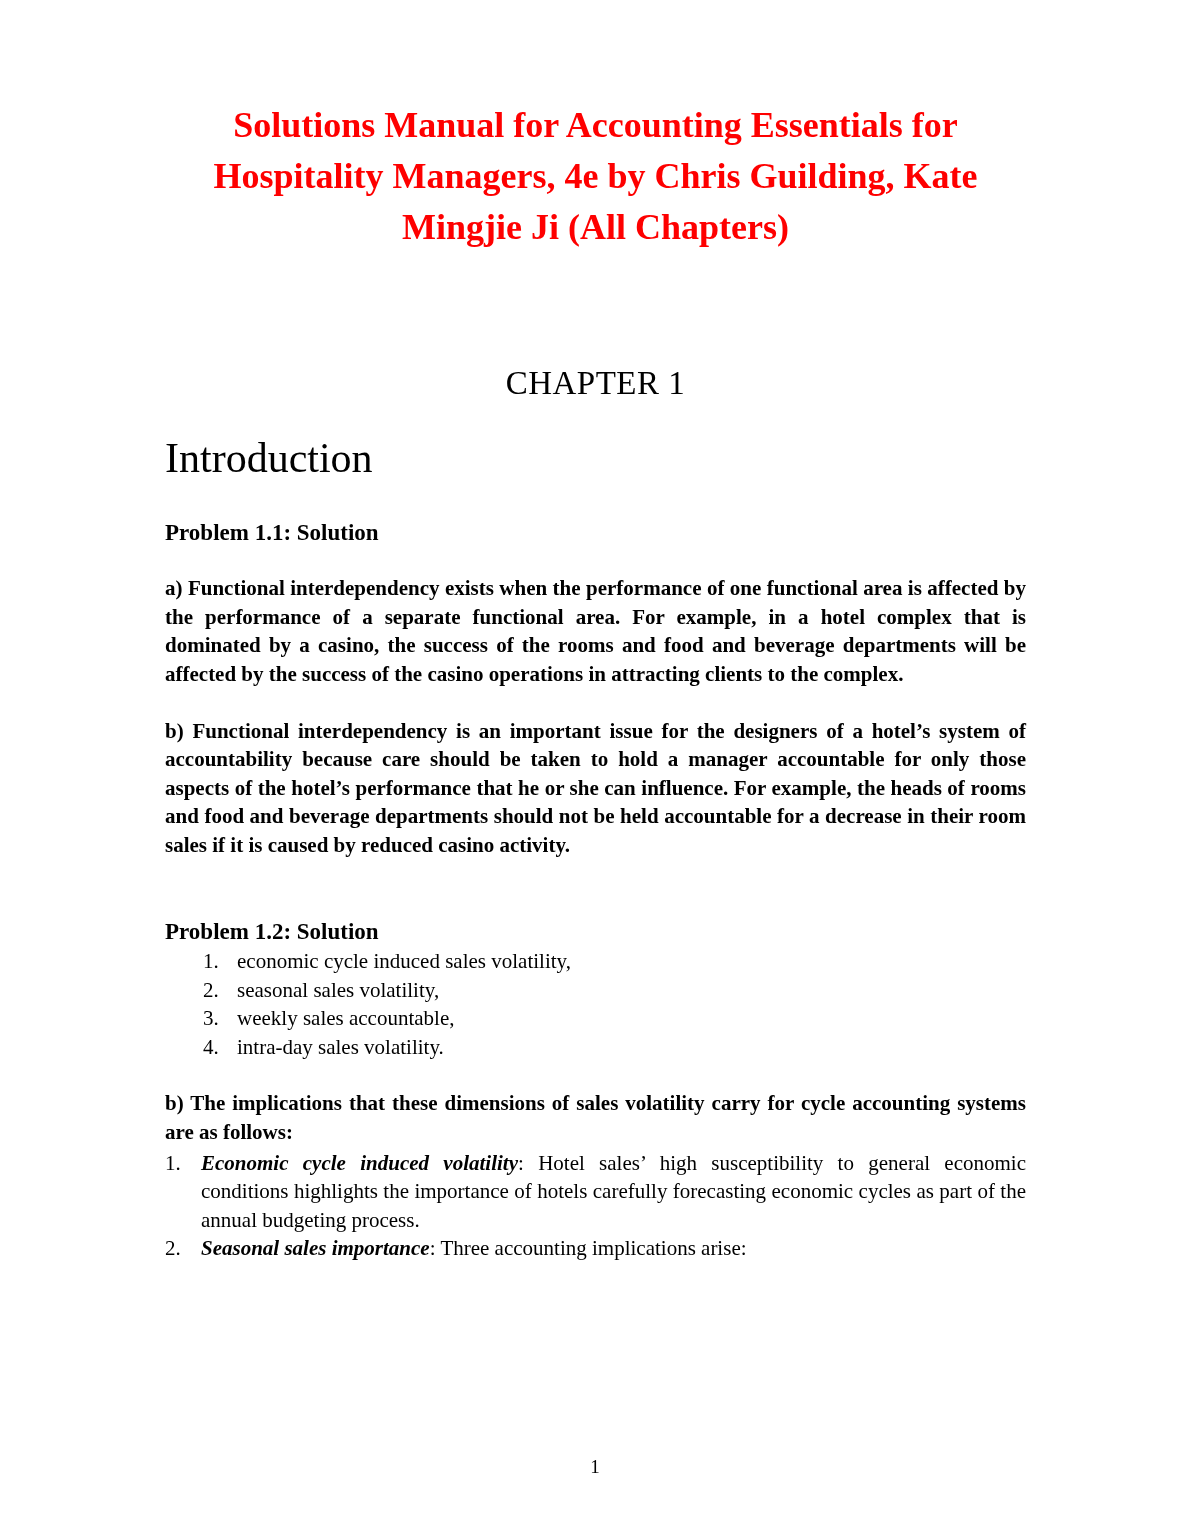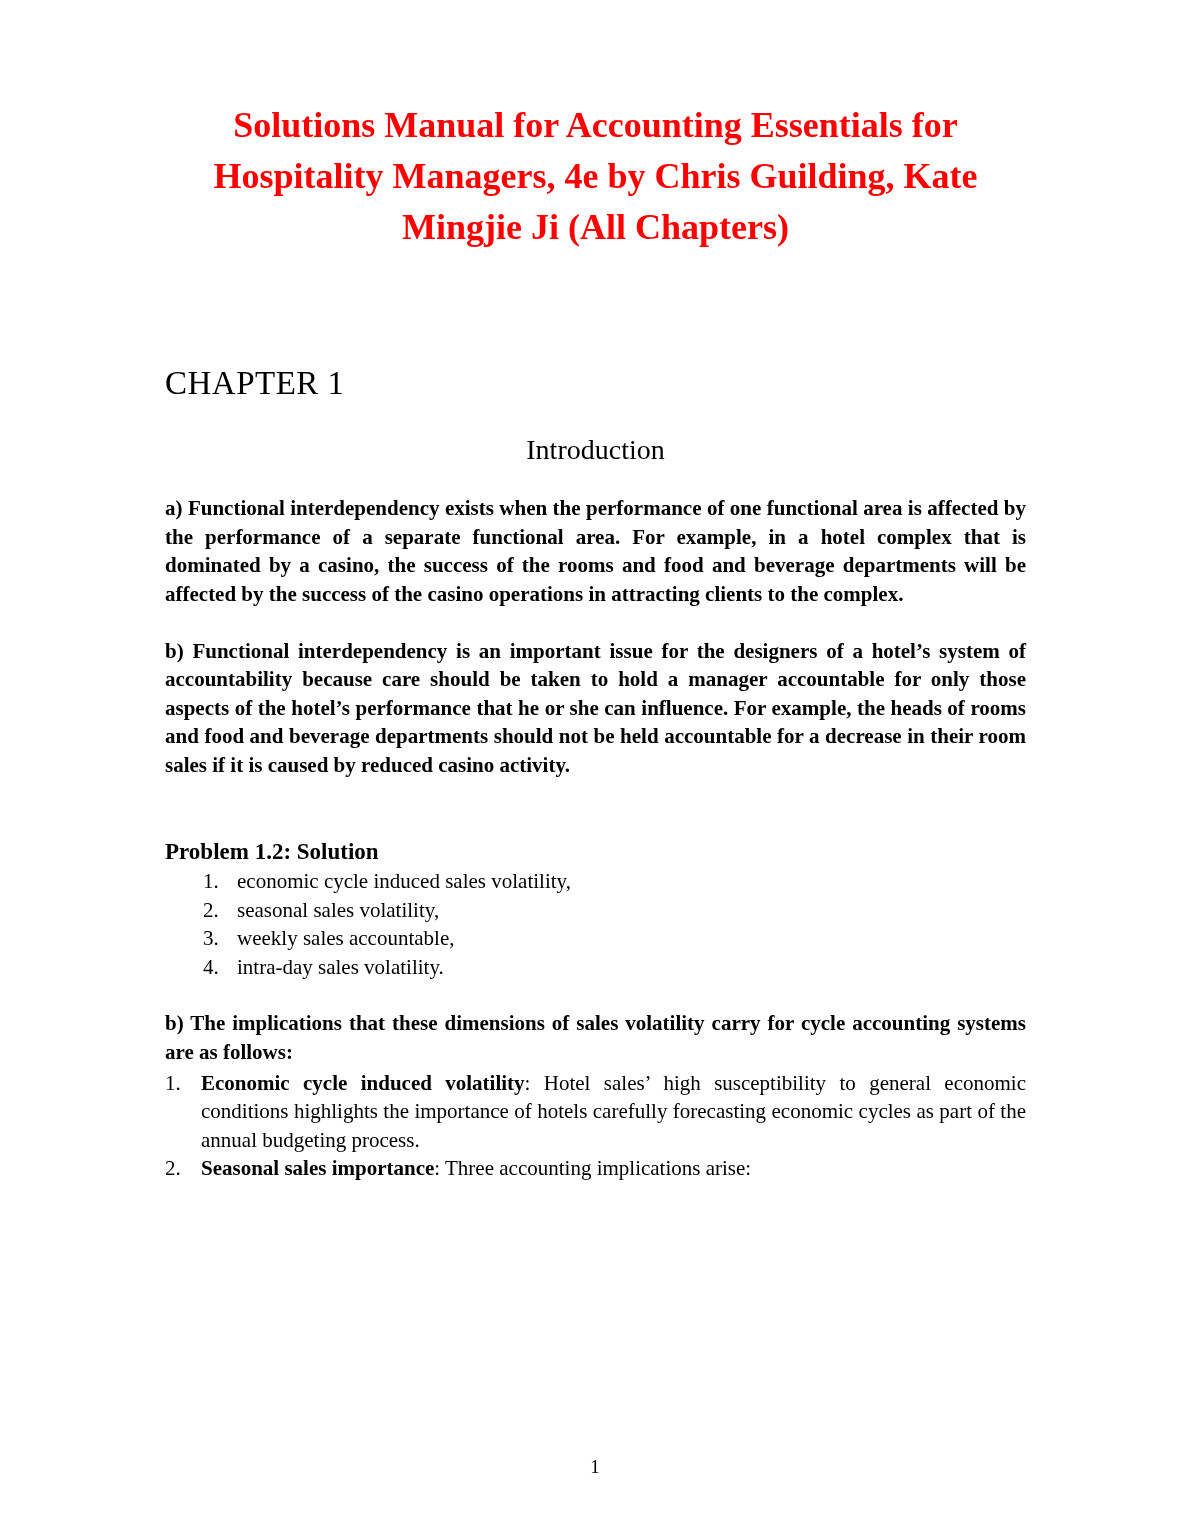--- a/index.html
+++ b/index.html
@@ -23,27 +23,27 @@
     font-size: 36px;
     font-weight: bold;
     text-align: center;
     line-height: 1.42;
     padding: 0 30px;
   }
   .chapter-number {
     margin-top: 112px;
     font-size: 33px;
     font-weight: normal;
+    text-align: center;
     letter-spacing: 0.5px;
   }
   .chapter-name {
     margin-top: 32px;
-    font-size: 28px;
+    font-size: 42px;
     font-weight: normal;
-    text-align: center;
   }
   .problem-heading {
     margin-top: 38px;
     font-size: 23px;
     font-weight: bold;
   }
   .problem-heading.spaced {
     margin-top: 60px;
   }
   p.body {
@@ -83,20 +83,21 @@
     padding-left: 36px;
     text-align: justify;
   }
   ol.impl-list > li::before {
     content: counter(impl) ".";
     position: absolute;
     left: 0;
   }
   .term {
     font-weight: bold;
+    font-style: italic;
   }
   ul.bullet-list {
     list-style: none;
     margin: 2px 0 0 4px;
     font-size: 21px;
     line-height: 1.36;
   }
   ul.bullet-list > li {
     position: relative;
     padding-left: 37px;
@@ -121,20 +122,21 @@
 </head>
 <body>
 
 <div class="page">
 
   <h1 class="doc-title">Solutions Manual for Accounting Essentials for Hospitality Managers, 4e by Chris Guilding, Kate Mingjie Ji (All Chapters)</h1>
 
   <div class="chapter-number">CHAPTER 1</div>
   <div class="chapter-name">Introduction</div>
 
+  <h2 class="problem-heading">Problem 1.1: Solution</h2>
 
   <p class="body">a) Functional interdependency exists when the performance of one functional area is affected by the performance of a separate functional area. For example, in a hotel complex that is dominated by a casino, the success of the rooms and food and beverage departments will be affected by the success of the casino operations in attracting clients to the complex.</p>
 
   <p class="body">b) Functional interdependency is an important issue for the designers of a hotel’s system of accountability because care should be taken to hold a manager accountable for only those aspects of the hotel’s performance that he or she can influence. For example, the heads of rooms and food and beverage departments should not be held accountable for a decrease in their room sales if it is caused by reduced casino activity.</p>
 
   <h2 class="problem-heading spaced">Problem 1.2: Solution</h2>
 
 
   <ol class="plain-list">
     <li>economic cycle induced sales volatility,</li>

